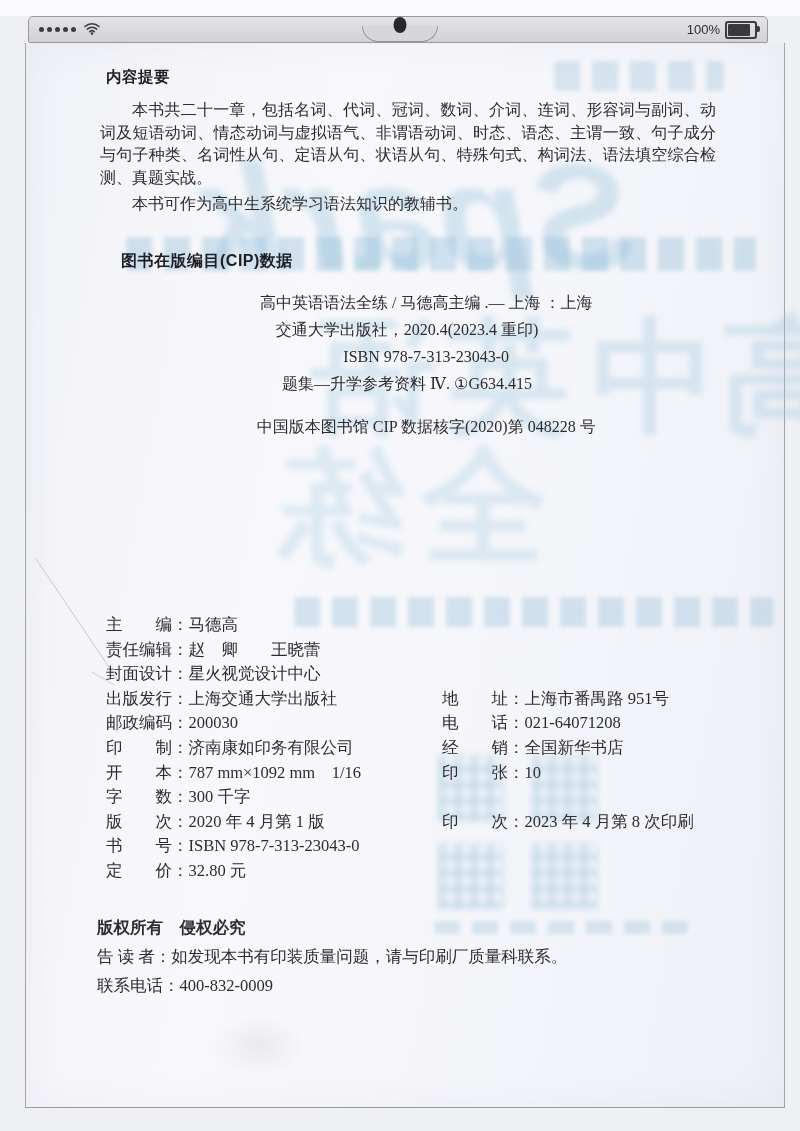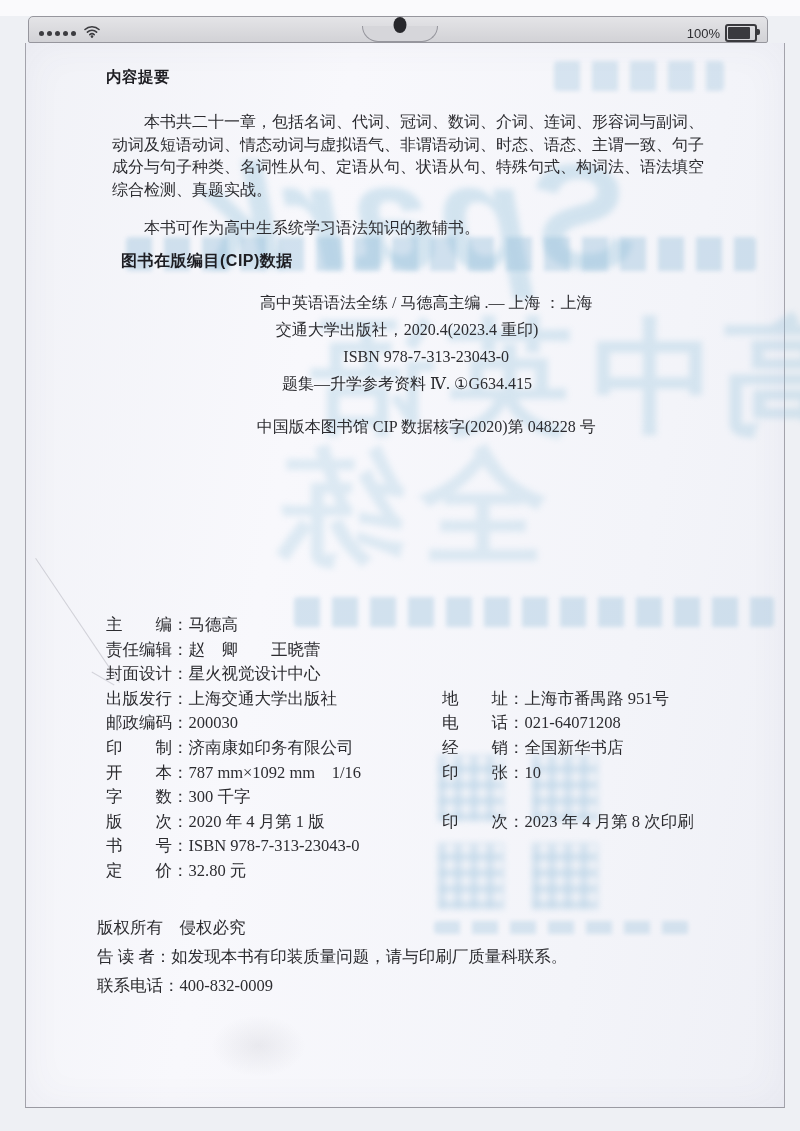--- a/index.html
+++ b/index.html
@@ -8,22 +8,22 @@
     background:#eef0f4;
     font-family:"Liberation Serif","DejaVu Serif",serif;
     color:#2f2f33;
   }
   .top-strip{position:absolute;left:0;top:0;width:800px;height:16px;background:#fafafc;}
   
   .statusbar{
     position:absolute;left:28px;top:16px;width:740px;height:27px;
     background:linear-gradient(#e4e4e7,#d2d2d6);
     border:1px solid #96969d;border-radius:5px 5px 2px 2px;
-    display:flex;align-items:flex-end;justify-content:space-between;
-    padding:0 10px;box-sizing:border-box;z-index:30;
+    display:flex;align-items:center;justify-content:space-between;
+    padding:12px 10px;box-sizing:border-box;z-index:30;
     font-family:"Liberation Sans","DejaVu Sans",sans-serif;
   }
   .sb-left{display:flex;align-items:center;gap:8px;}
   .sig-dots{display:flex;gap:3px;}
   .sig-dots i{width:5px;height:5px;border-radius:50%;background:#3c3c40;display:block;}
   .sb-right{display:flex;align-items:center;gap:5px;}
   .batt-label{font-size:13px;color:#2e2e32;}
   .battery{position:relative;width:28px;height:14px;border:2px solid #3a3a3e;border-radius:3px;}
   .battery .fill{position:absolute;left:1px;top:1px;bottom:1px;width:22px;background:#3a3a3e;border-radius:1px;}
   .battery .nub{position:absolute;right:-5px;top:3px;width:3px;height:6px;background:#3a3a3e;border-radius:0 2px 2px 0;}
@@ -69,39 +69,39 @@
   .qr3{left:412px;top:800px;} .qr4{left:506px;top:800px;}
   .stamp{position:absolute;left:185px;top:972px;width:95px;height:62px;border-radius:50%;
     background:radial-gradient(ellipse at center,rgba(110,110,125,.10),rgba(110,110,125,0) 70%);}
   
   .heading{position:absolute;font-family:"Liberation Sans","DejaVu Sans",sans-serif;
     font-weight:bold;font-size:15.5px;color:#1d1d22;letter-spacing:.5px;}
   .h-summary{left:80px;top:24px;}
   .h-cip{left:95px;top:208px;font-size:16px;}
   .summary-body{position:absolute;left:70px;top:52px;width:624px;
     font-size:16px;line-height:22.5px;color:#2c2c30;text-align:justify;}
-  .summary-body p{margin:16px;text-indent:2em;}
+  .summary-body p{margin:4px;text-indent:2em;}
   .cip-block{position:absolute;left:71px;top:246px;width:620px;
     font-size:16px;line-height:27px;color:#2c2c30;text-align:center;}
   .cip-line{white-space:pre-wrap;}
   .cip-line.ind{padding-left:2.4em;}
   .gap12{margin-top:12px;} .gap16{margin-top:16px;}
   .title-block{position:absolute;left:78px;top:495px;}
   .book-title{font-family:"Liberation Sans","DejaVu Sans",sans-serif;font-weight:bold;
     font-size:25px;color:#141418;letter-spacing:2px;margin:0;}
   .book-pinyin{font-family:"Liberation Sans","DejaVu Sans",sans-serif;
     font-size:11px;color:#8c8c92;letter-spacing:1px;margin-top:7px;}
   .colophon{position:absolute;left:80px;top:570px;width:620px;
     font-size:16.5px;line-height:24.6px;color:#2c2c30;}
   .crow{display:flex;gap:16px;}
   .crow .cl{width:320px;flex:none;white-space:nowrap;}
   .crow .cr{flex:1;white-space:nowrap;}
   .footer{position:absolute;left:71px;top:870px;width:620px;
     font-size:16.5px;line-height:29px;color:#2c2c30;}
-  .footer .f1{font-weight:400;}
+  .footer .f1{font-weight:700;}
 </style>
 </head>
 <body>
 
 <div class="top-strip"></div>
 
 <div class="statusbar">
   <div class="sb-left">
     <div class="sig-dots">
       <i></i>

